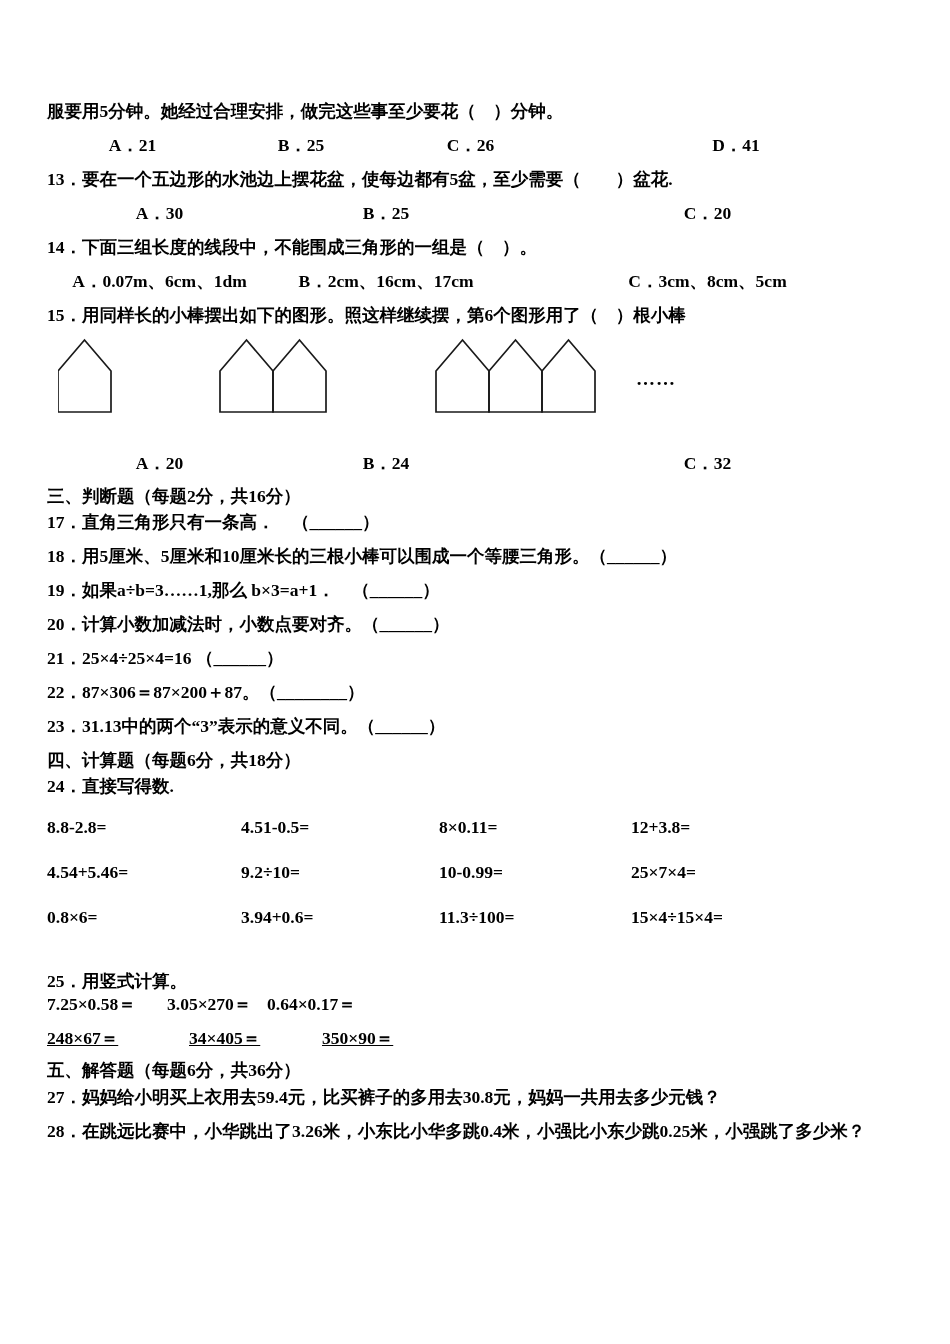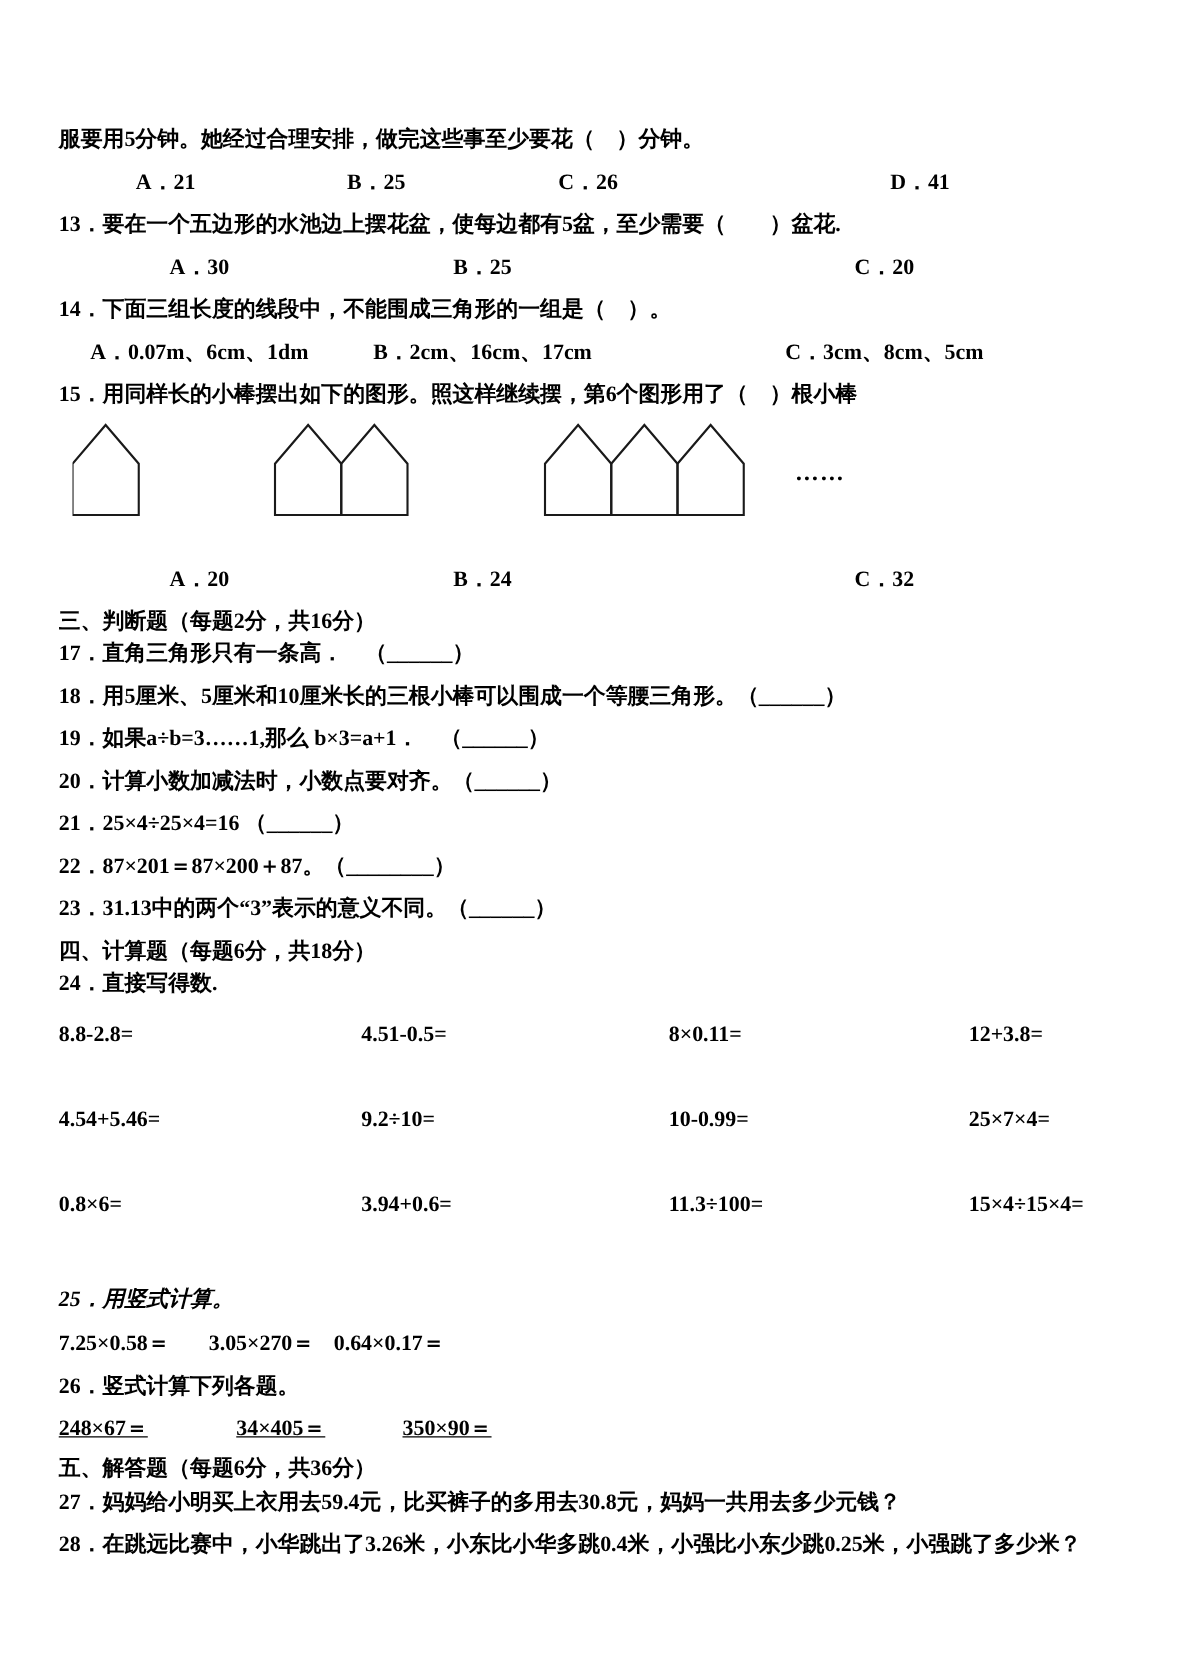--- a/index.html
+++ b/index.html
@@ -45,37 +45,36 @@
     left: 578px;
     top: 30px;
     font-size: 19px;
     letter-spacing: 1px;
   }
   .calc-grid {
     display: grid;
     grid-template-columns: 194px 198px 192px 1fr;
     row-gap: 25px;
     line-height: 20px;
-    margin-bottom: 56px;
-    gap: 48px;
+    margin-bottom: 44px;
   }
   .row25 {
     display: grid;
     grid-template-columns: 120px 100px 1fr;
     line-height: 20px;
     margin-bottom: 14px;
   }
   .row26 {
     display: grid;
     grid-template-columns: 142px 133px 1fr;
     line-height: 20px;
     margin-bottom: 12px;
     text-decoration: underline;
   }
-  .mb15 { margin-bottom: 15px; font-style: italic; }
+  .mb15 { margin-bottom: 3px; }
   .mb7  { margin-bottom: 7px; }
   .mb17 { }
   .mb13 { margin-bottom: 13px; }
 </style>
 </head>
 <body>
 
 <div>
 
   <p>服要用5分钟。她经过合理安排，做完这些事至少要花（　）分钟。</p>
@@ -128,21 +127,21 @@
     <span>C．32</span>
   </div>
 
   <p class="sec">三、判断题（每题2分，共16分）</p>
 
   <p>17．直角三角形只有一条高．　（______）</p>
   <p>18．用5厘米、5厘米和10厘米长的三根小棒可以围成一个等腰三角形。（______）</p>
   <p>19．如果a÷b=3……1,那么 b×3=a+1．　（______）</p>
   <p>20．计算小数加减法时，小数点要对齐。（______）</p>
   <p>21．25×4÷25×4=16 （______）</p>
-  <p>22．87×201＝87×200＋87。（________）</p>
+  <p>22．87×306＝87×200＋87。（________）</p>
   <p>23．31.13中的两个“3”表示的意义不同。（______）</p>
 
   <p class="sec">四、计算题（每题6分，共18分）</p>
 
   <p class="mb21">24．直接写得数.</p>
 
   <div class="calc-grid">
     <span>8.8-2.8=</span>
     <span>4.51-0.5=</span>
     <span>8×0.11=</span>
@@ -158,21 +157,20 @@
   </div>
 
   <p class="mb15">25．用竖式计算。</p>
 
   <div class="row25">
     <span>7.25×0.58＝</span>
     <span>3.05×270＝</span>
     <span>0.64×0.17＝</span>
   </div>
 
-  <p>26．竖式计算下列各题。</p>
 
   <div class="row26">
     <span>248×67＝</span>
     <span>34×405＝</span>
     <span>350×90＝</span>
   </div>
 
   <p class="mb7">五、解答题（每题6分，共36分）</p>
 
   <p class="mb17 wrapline">27．妈妈给小明买上衣用去59.4元，比买裤子的多用去30.8元，妈妈一共用去多少元钱？</p>

